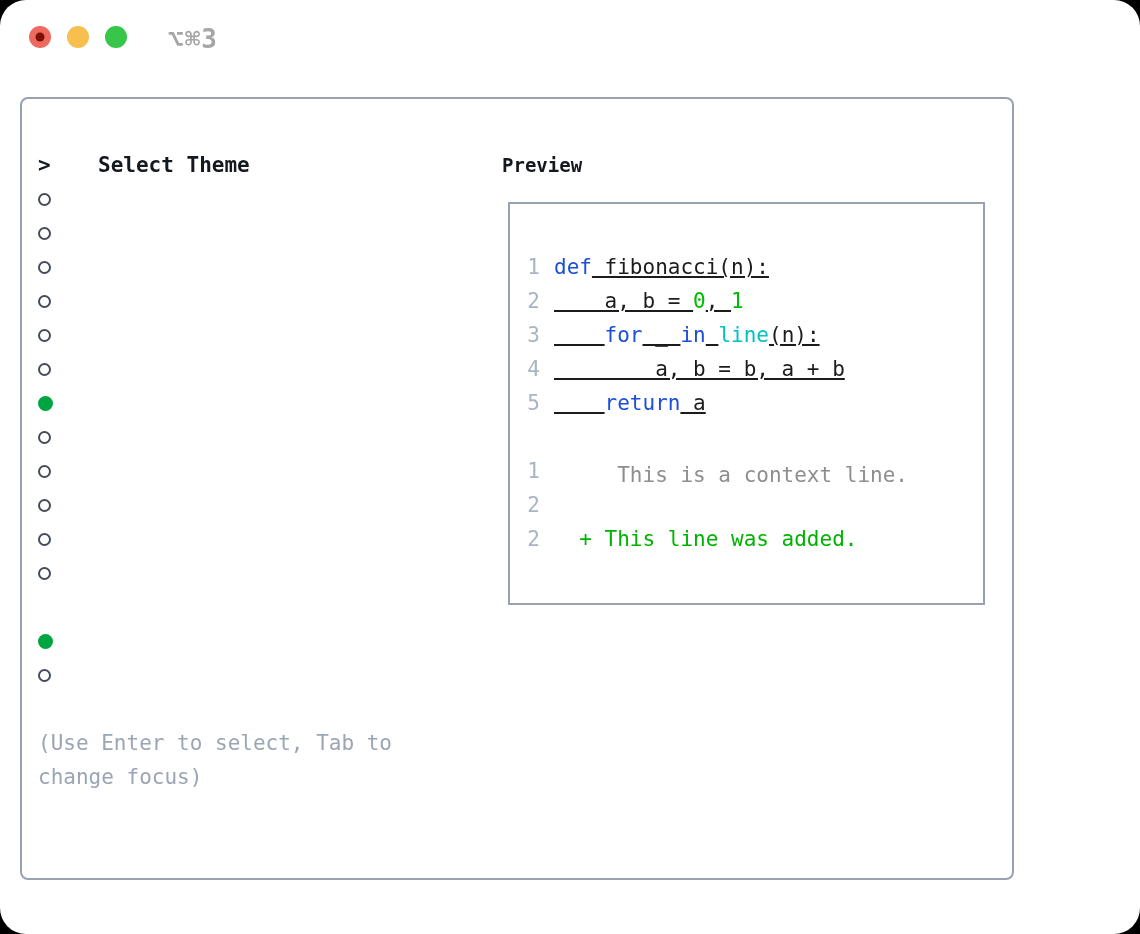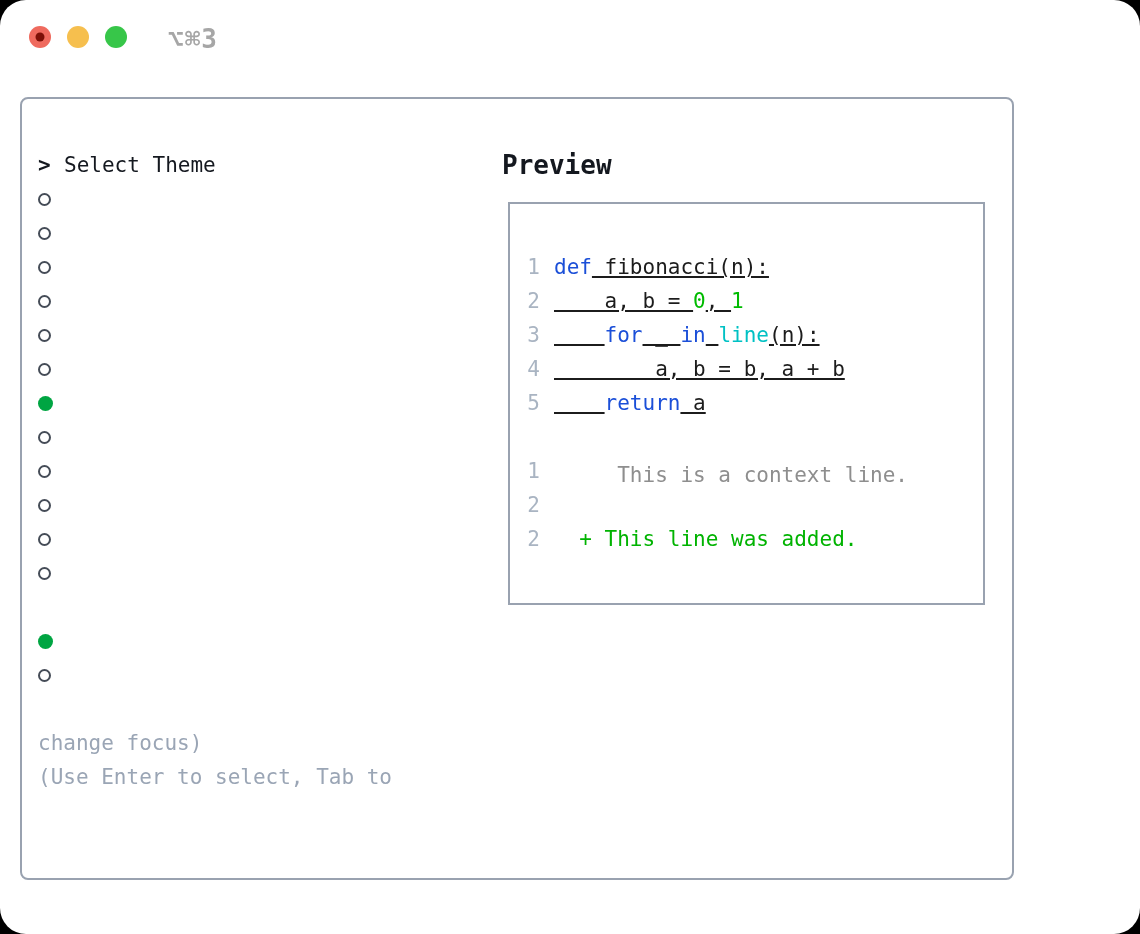--- a/index.html
+++ b/index.html
@@ -44,32 +44,32 @@
     font-size: 21px; color: var(--text-dark);
   }
   .row { height: 34px; display: flex; align-items: center; white-space: pre; }
   .icon-cell { width: 26px; display: flex; align-items: center; flex: none; }
   .caret { font-weight: bold; color: var(--text-black); }
   .radio {
     width: 13px; height: 13px; border-radius: 50%;
     border: 2.5px solid #454c57; background: transparent;
   }
   .radio.sel { width: 15px; height: 15px; border: none; background: var(--selection-green); }
-  .row.header-row .label { font-weight: normal; color: var(--text-black); }
+  .row.header-row .label { font-weight: bold; color: var(--text-black); margin-left: 34px; }
   .row .label { color: var(--text-dark); }
   .row.selected .label { color: var(--selection-green); }
   .badge { color: var(--badge-gray); }
   .row.section-header .label { color: var(--text-black); }
   .help-line { height: 34px; display: flex; align-items: center; color: var(--muted-gray); white-space: pre; }
 
   
   .preview-header {
     position: absolute; left: 480px; top: 49px; height: 34px;
     display: flex; align-items: center;
-    font-size: 26px; font-weight: bold; color: var(--text-black);
+    font-size: 19px; font-weight: bold; color: var(--text-black);
   }
   .preview-box {
     position: absolute; left: 486px; top: 103px;
     width: 477px; height: 403px;
     border: 2px solid var(--border-gray);
     background: #fff;
   }
   .code { position: absolute; left: 0; top: 46px; width: 100%; font-size: 21px; }
   .code-row { height: 34px; display: flex; align-items: center; }
   .ln { width: 30px; flex: none; text-align: right; color: var(--line-number); margin-right: 14px; white-space: pre; }
@@ -117,22 +117,22 @@
           <div class="row"><span class="icon-cell"><span class="radio"></span></span><span class="label"></span><span class="seg"> </span><span class="badge"></span></div>
           <div class="row"><span class="icon-cell"><span class="radio"></span></span><span class="label"></span><span class="seg"> </span><span class="badge"></span></div>
         </div>
       <div class="row"></div>
       <div id="apply-options">
           <div class="row selected"><span class="icon-cell"><span class="radio sel"></span></span><span class="label"></span></div>
           <div class="row"><span class="icon-cell"><span class="radio"></span></span><span class="label"></span></div>
         </div>
       <div class="row"></div>
       <div id="help-text">
+          <div class="help-line">(Use Enter to select, Tab to</div>
           <div class="help-line">change focus)</div>
-          <div class="help-line">(Use Enter to select, Tab to</div>
         </div>
     </div>
 
     <div class="preview-header">Preview</div>
 
     <div class="preview-box">
       <div class="code" id="code-block">
           <div class="code-row">
             <span class="ln">1</span>
             <span class="seg c-keyword">def</span>

